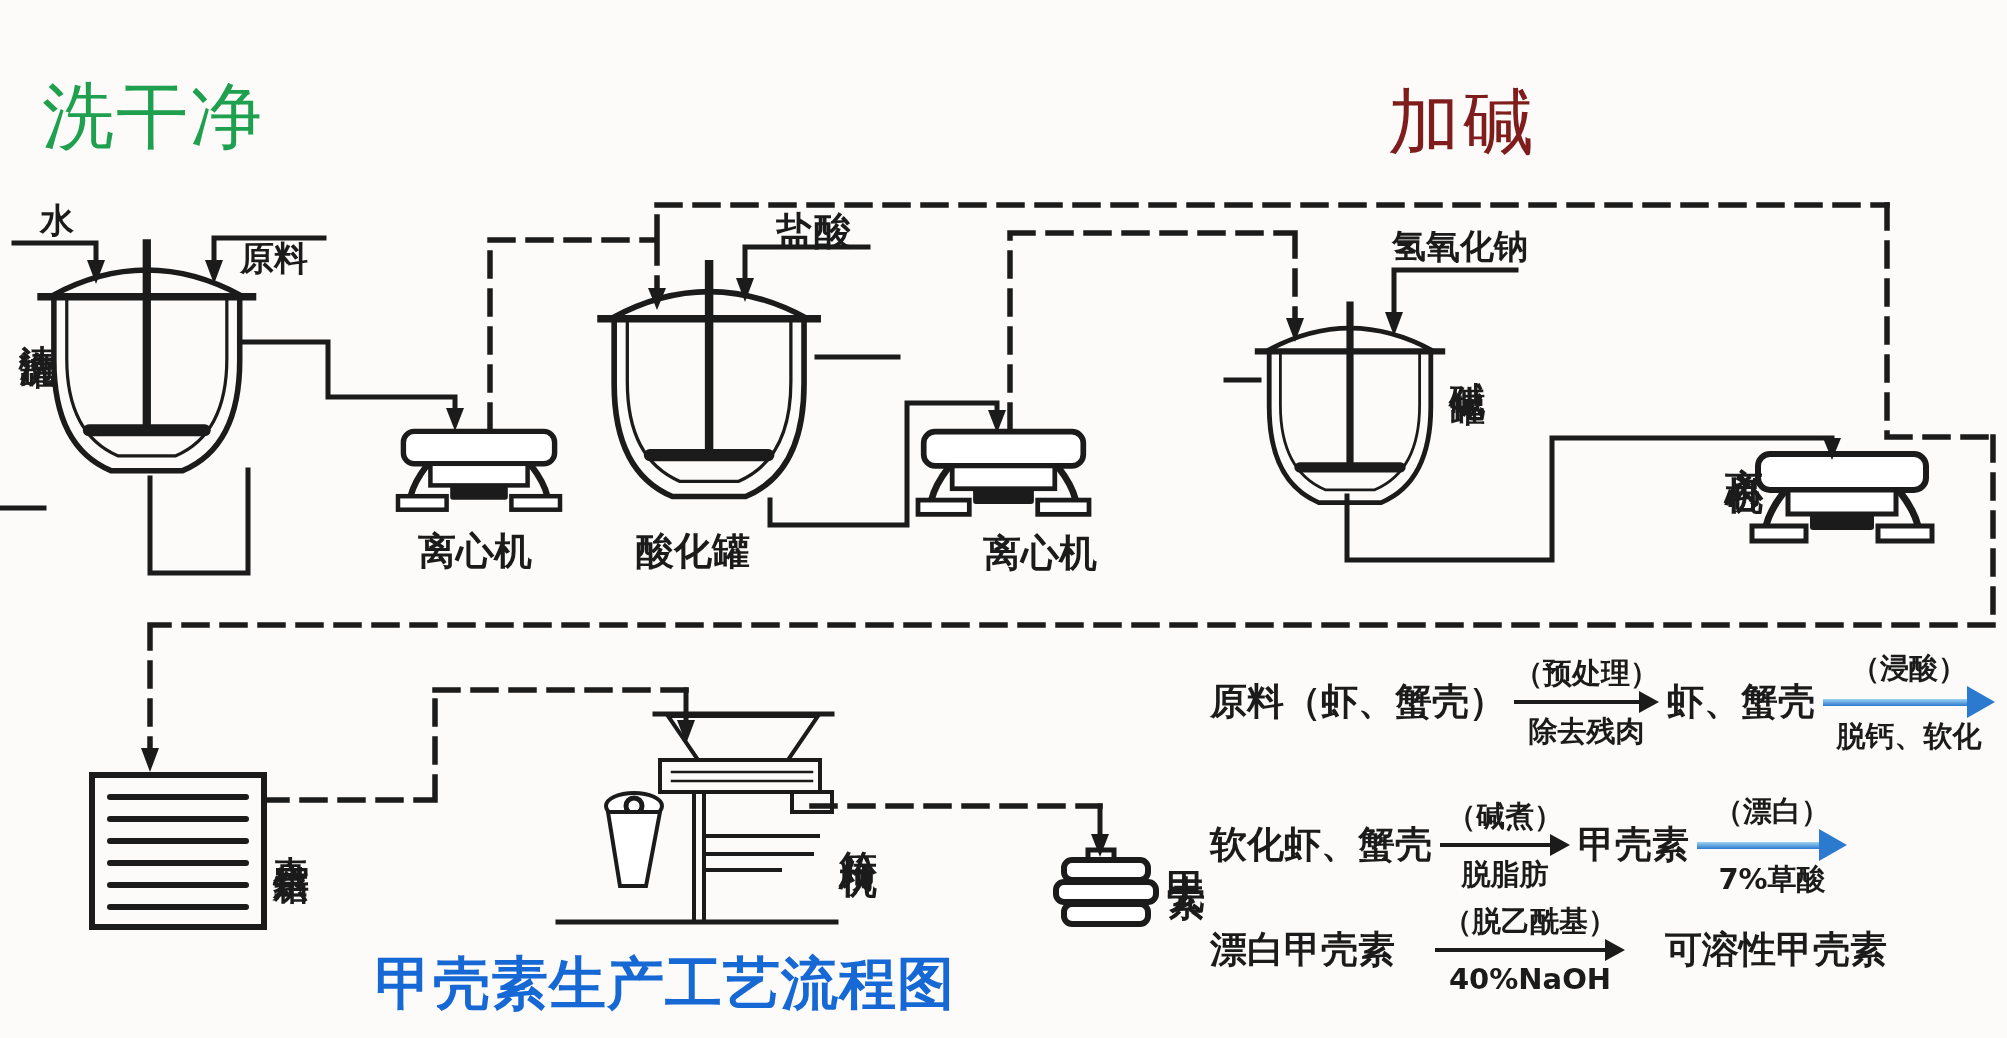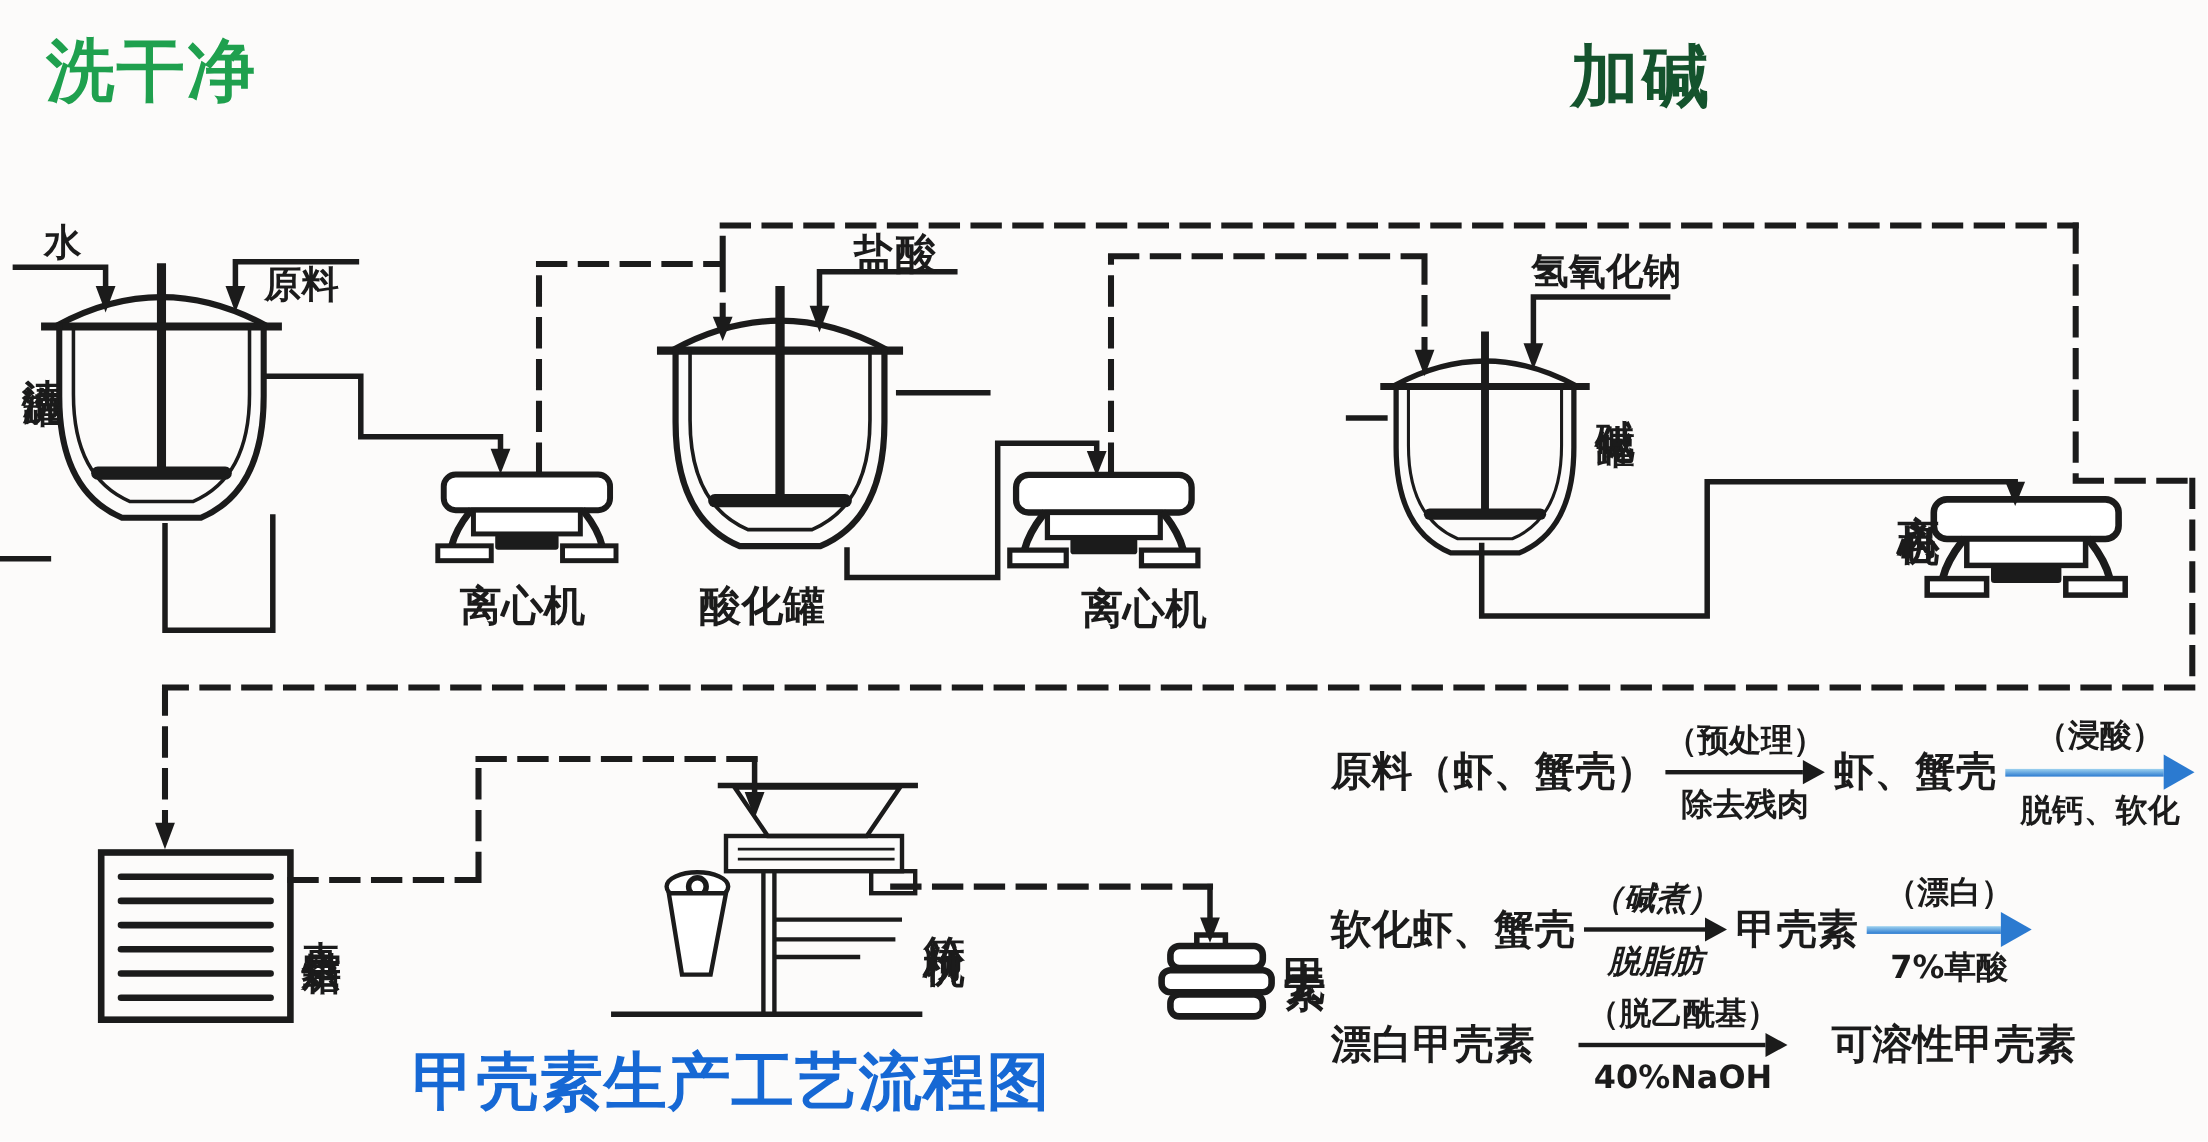--- a/index.html
+++ b/index.html
@@ -2,21 +2,21 @@
 <html><head>
 <meta charset="utf-8">
 <style>
   html,body{margin:0;padding:0;background:#ffffff;}
   .stage{
     position:relative;width:2007px;height:1038px;background:#fcfbfa;overflow:hidden;
     font-family:"DejaVu Sans",sans-serif;color:#1b1b1b;
   }
   .stage svg{position:absolute;left:0;top:0;}
   .abs{position:absolute;white-space:nowrap;}
-  .hdr{font-size:62px;font-weight:700;letter-spacing:2px;}
+  .hdr{font-size:72px;font-weight:400;letter-spacing:2px;margin-top:47px;}
   .eqlbl{font-size:38px;font-weight:700;}
   .eqlbl.sm{font-size:34px;}
   .vlabel{writing-mode:vertical-rl;text-orientation:upright;letter-spacing:5px;font-size:36px;font-weight:700;}
   .caption{font-size:57px;font-weight:800;letter-spacing:1px;}
   .flowrow{position:absolute;display:flex;align-items:center;gap:8px;font-weight:700;color:#1b1b1b;}
   .flowrow .node{font-size:37px;white-space:nowrap;}
   .farrow{display:flex;flex-direction:column;align-items:center;justify-content:center;}
   .farrow .lbl{font-size:29px;font-weight:700;white-space:nowrap;line-height:1.25;}
   .farrow .shaft{display:flex;align-items:center;width:100%;}
   .farrow .bar{flex:1;height:4px;background:#1b1b1b;}
@@ -158,21 +158,21 @@
         <polygon points="648,288 666,288 657,310"></polygon>
         <polygon points="1286,318 1304,318 1295,342"></polygon>
         <polygon points="141,748 159,748 150,772"></polygon>
         <polygon points="677,720 695,720 686,744"></polygon>
         <polygon points="1091,834 1109,834 1100,857"></polygon>
       </g>
     </g>
   </svg>
 
   <div class="abs hdr" style="left: 42px; top: 22px; color: rgb(31, 160, 78);">洗干净</div>
-  <div class="abs hdr" style="left: 1428px; top: 28px; color: #14532d;">加碱</div>
+  <div class="abs hdr" style="left: 1388px; top: 28px; color: #7f1d1d;">加碱</div>
 
   <div class="abs eqlbl sm" style="left:40px;top:198px;">水</div>
   <div class="abs eqlbl sm" style="left:240px;top:192px;margin-top:44px;">原料</div>
   <div class="abs vlabel" style="left:12px;top:315px;">清洗罐</div>
   <div class="abs eqlbl" style="left:418px;top:526px;">离心机</div>
   <div class="abs eqlbl" style="left:776px;top:206px;">盐酸</div>
   <div class="abs eqlbl" style="left:636px;top:526px;">酸化罐</div>
   <div class="abs eqlbl" style="left:983px;top:528px;">离心机</div>
   <div class="abs eqlbl sm" style="left:1392px;top:224px;">氢氧化钠</div>
   <div class="abs vlabel" style="left:1442px;top:352px;">碱化罐</div>
@@ -199,21 +199,21 @@
       <span class="shaft">
           <span class="bar"></span>
           <span class="head"></span>
         </span>
       <span class="lbl">脱钙、软化</span>
     </span>
   </div>
 
   <div class="flowrow" style="left:1210px;top:793px;">
     <span class="node">软化虾、蟹壳</span>
-    <span class="farrow" style="width:130px;font-style:italic;">
+    <span class="farrow" style="width:130px;">
       <span class="lbl">（碱煮）</span>
       <span class="shaft">
           <span class="bar"></span>
           <span class="head"></span>
         </span>
       <span class="lbl">脱脂肪</span>
     </span>
     <span class="node">甲壳素</span>
     <span class="farrow blue" style="width:150px;">
       <span class="lbl">（漂白）</span>

